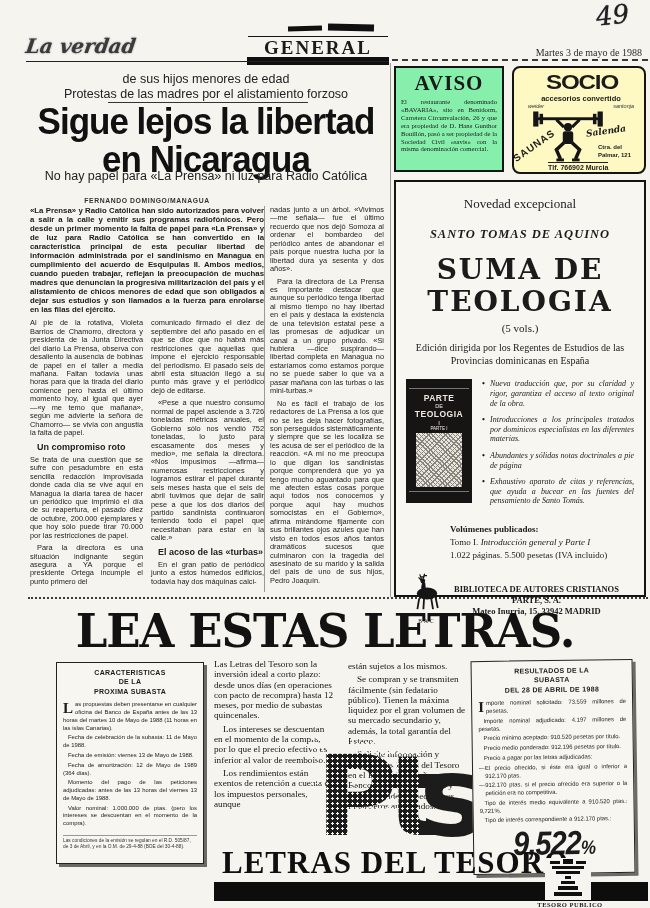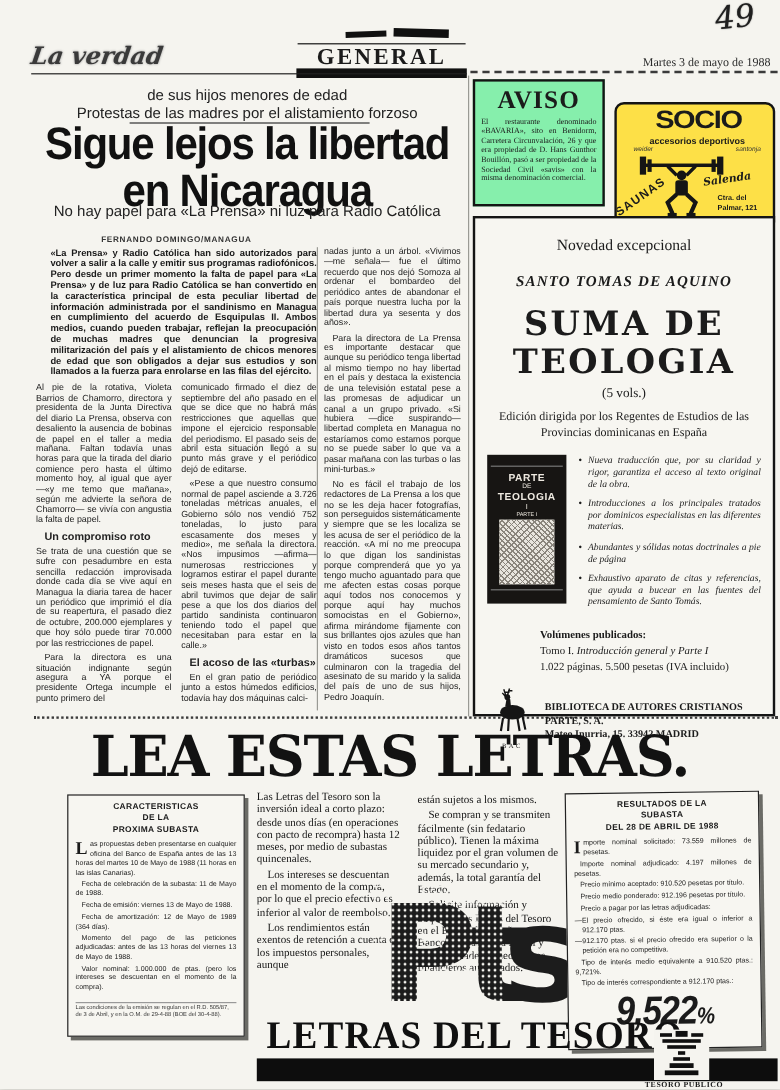--- a/index.html
+++ b/index.html
@@ -23,21 +23,21 @@
              color:#1f1f1f;transform:rotate(-6deg);text-shadow:0 0 1px #444;}
 
   
   .kicker{left:40px;top:72px;width:332px;font-size:12.5px;line-height:1.2;color:#222;}
   .kicker-rule{left:108px;top:102px;width:200px;border-top:1px solid #333;}
   .headline{left:28px;top:104px;width:356px;font-size:35px;font-weight:bold;letter-spacing:-1px;
             line-height:1.02;color:#111;transform:scaleY(1.08);}
   .deck{left:28px;top:169px;width:356px;font-size:12.5px;color:#222;}
   .byline{left:30px;top:197px;width:234px;font-size:6.8px;font-weight:bold;letter-spacing:.6px;color:#333;}
   .art-left{left:30px;top:206px;width:234px;height:386px;overflow:hidden;}
-  .lead{font-size:7.8px;line-height:1.16;font-weight:bold;text-align:justify;color:#1a1a1a;margin:0 0 5px 12px;}
+  .lead{font-size:7.8px;line-height:1.16;font-weight:bold;text-align:justify;color:#1a1a1a;margin:0 0 5px 0;}
   .twocol{display:flex;gap:8px;}
   .col{width:113px;font-size:7.4px;line-height:1.14;text-align:justify;color:#222;}
   .col p{margin:0 0 4px 0;text-indent:7px;}
   .col p.noind{text-indent:0;}
   .subhead{font-size:9px;font-weight:bold;margin:5px 0 4px 0;text-indent:0;}
   .col3{left:270px;top:206px;width:114px;height:386px;overflow:hidden;font-size:7.4px;line-height:1.14;
         text-align:justify;color:#222;}
   .col3 p{margin:0 0 4px 0;text-indent:7px;}
   .col3 p.noind{text-indent:0;}
   .vrule-a{left:264px;top:206px;width:1px;height:386px;background:#9a9a94;}
@@ -46,21 +46,21 @@
 
   
   .rail-dash{left:392px;top:59px;width:256px;border-top:2px dashed #3a3a3a;}
   .aviso{left:394px;top:66px;width:110px;height:106px;border:2px solid #141414;background:#86efac;
          padding:3px 5px;box-sizing:border-box;}
   .aviso-title{font-family:"Liberation Serif",serif;font-weight:bold;font-size:21px;letter-spacing:1px;}
   .aviso-body{font-family:"Liberation Serif",serif;font-size:6.7px;line-height:1.18;text-align:justify;margin-top:2px;}
 
   
   .socio{left:512px;top:66px;width:134px;height:108px;border:2px solid #141414;border-radius:8px;
-         background:#fde047;box-sizing:border-box;overflow:hidden;margin-top:19px;}
+         background:#fef9c3;box-sizing:border-box;overflow:hidden;}
   .socio-name{position:absolute;left:8px;top:2px;width:120px;text-align:center;font-size:21px;font-weight:bold;
               letter-spacing:-1px;transform:scaleX(1.15);}
   .socio-tag{position:absolute;left:4px;top:26px;width:126px;text-align:center;font-size:7.5px;font-weight:bold;}
   .socio-brands{position:absolute;left:14px;top:35px;width:106px;display:flex;justify-content:space-between;
                 font-size:5.5px;font-style:italic;color:#333;}
   .socio-lifter{position:absolute;left:18px;top:40px;}
   .socio-saunas{position:absolute;left:-4px;top:72px;font-size:10px;font-weight:bold;letter-spacing:1px;
                 transform:rotate(-35deg);}
   .socio-script{position:absolute;left:72px;top:58px;font-family:"DejaVu Serif",serif;font-style:italic;
                 font-weight:bold;font-size:9px;transform:rotate(-8deg);}
@@ -92,21 +92,21 @@
   .ba-cover .bline{font-size:4px;color:#bbb;border-top:.5px solid #777;margin-top:4px;}
   .ba-bullets{list-style:none;margin:0;padding:0;font-family:"Liberation Serif",serif;font-style:italic;
               font-size:8px;line-height:1.2;text-align:justify;}
   .ba-bullets li{margin-bottom:7px;padding-left:8px;position:relative;}
   .ba-bullets li::before{content:"•";position:absolute;left:0;top:0;font-weight:bold;}
   .ba-pub{margin:10px 0 0 44px;font-family:"Liberation Serif",serif;font-size:9px;line-height:1.45;}
   .ba-pub .lbl{font-weight:bold;}
   .ba-bottom{display:flex;margin-top:10px;align-items:flex-start;gap:8px;}
   .ba-deer{flex:none;margin-left:2px;text-align:center;}
   .ba-deer .bac{font-size:5.5px;letter-spacing:2px;font-family:"Liberation Serif",serif;}
-  .ba-publisher{font-family:"Liberation Serif",serif;font-weight:bold;font-size:8.5px;line-height:1.3;margin-top:12px;}
+  .ba-publisher{font-family:"Liberation Serif",serif;font-weight:bold;font-size:8.5px;line-height:1.3;margin-top:12px;text-align:center;}
 
   
   .lea{left:40px;top:604px;width:570px;font-family:"DejaVu Serif",serif;font-weight:bold;font-size:45px;
        letter-spacing:-1px;color:#121212;transform:scaleY(1.05);}
   .tbox{border:1px solid #222;background:#f7f6f1;box-sizing:border-box;box-shadow:3px 3px 0 #6b6b66;padding:5px 6px;}
   .tbox-title{font-size:7px;font-weight:bold;line-height:1.35;letter-spacing:.3px;}
   .tbox-body{font-size:5.9px;line-height:1.32;text-align:justify;margin-top:5px;}
   .tbox-body p{margin:0 0 2px 0;text-indent:5px;}
   .tbox-body p.dcap{text-indent:0;}
   .tbox-body p.dcap::first-letter{float:left;font-size:15px;line-height:.85;padding:1px 2px 0 0;font-weight:bold;
@@ -193,21 +193,21 @@
 
   <div class="abs rail-dash"></div>
 
   <div class="abs aviso">
     <div class="aviso-title c">AVISO</div>
     <div class="aviso-body">El restaurante denominado «BAVARIA», sito en Benidorm, Carretera Circunvalación, 26 y que era propiedad de D. Hans Gunthor Bouillón, pasó a ser propiedad de la Sociedad Civil «savis» con la misma denominación comercial.</div>
   </div>
 
   <div class="abs socio">
     <div class="socio-name">SOCIO</div>
-    <div class="socio-tag">accesorios deportivos</div>
+    <div class="socio-tag">accesorios convertido</div>
     <div class="socio-brands">
       <span>weider</span>
       <span>santonja</span>
     </div>
     <div class="socio-lifter">
       <svg width="72" height="58" viewBox="0 0 120 100">
         <rect x="4" y="16" width="112" height="5" fill="#151515"></rect>
         <rect x="0" y="6" width="9" height="26" fill="#151515"></rect>
         <rect x="111" y="6" width="9" height="26" fill="#151515"></rect>
         <rect x="11" y="10" width="6" height="18" fill="#151515"></rect>

